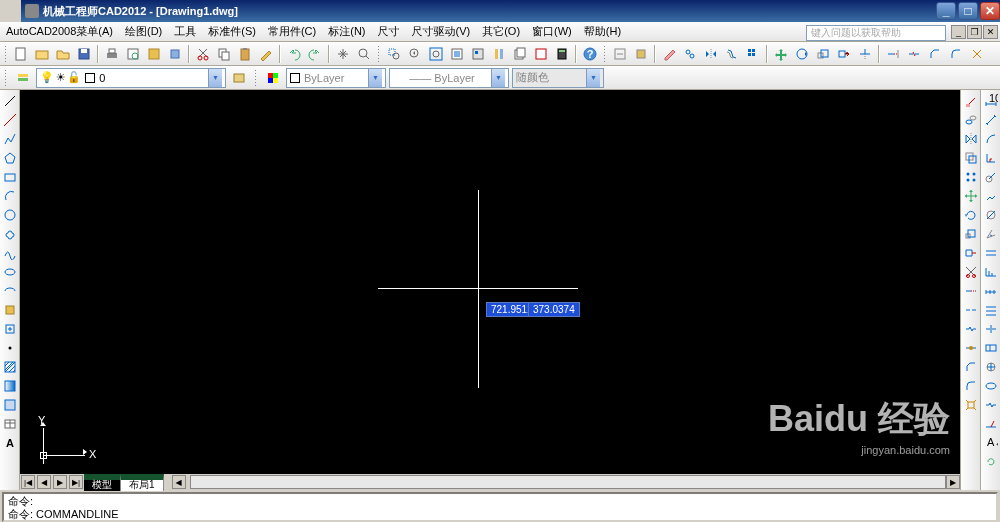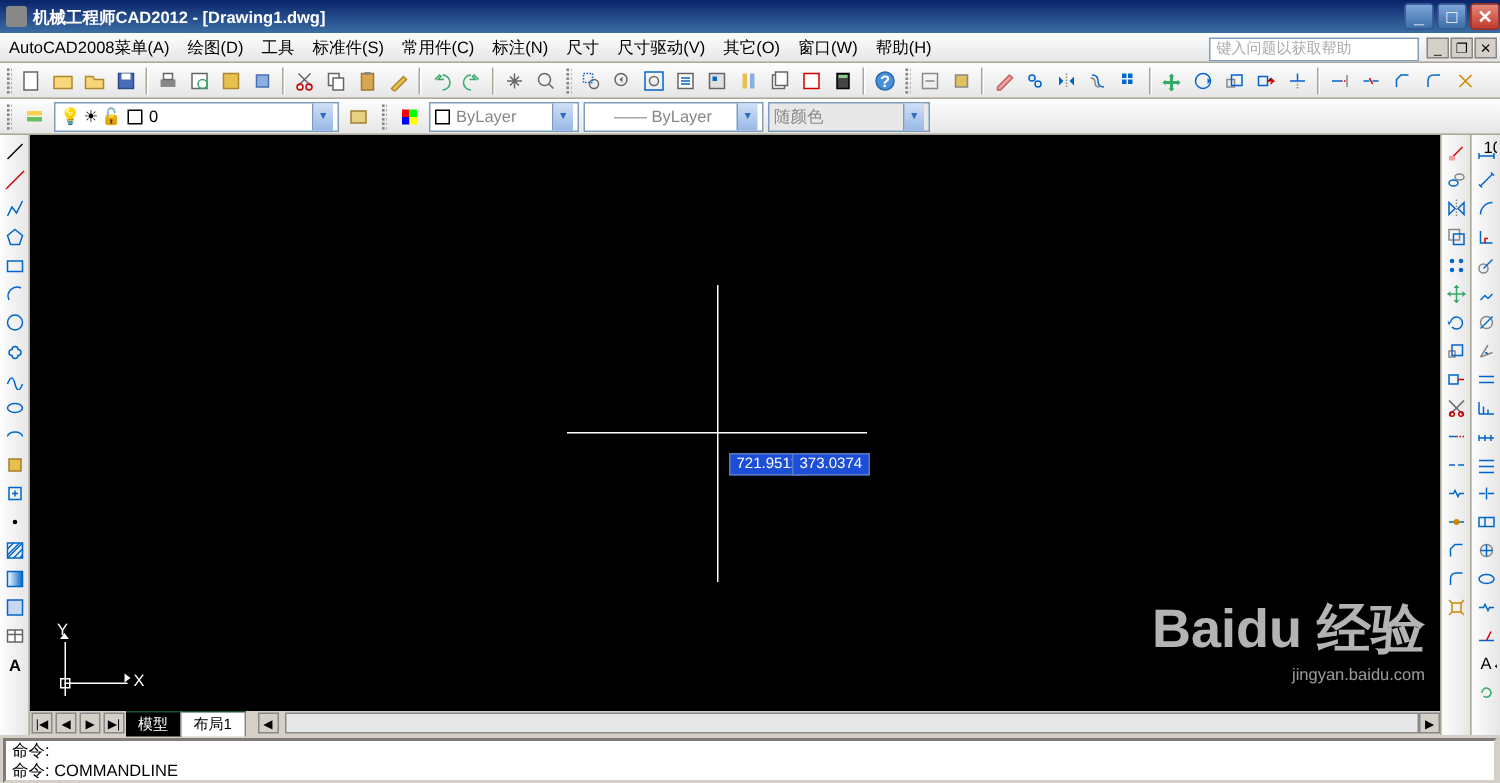--- a/index.html
+++ b/index.html
@@ -1,18 +1,18 @@
 <!DOCTYPE html>
 <html><head>
 <meta charset="utf-8">
 <style>
 * { margin: 0; padding: 0; box-sizing: border-box; font-family: "SimSun", sans-serif; font-size: 11px; }
 body { width: 1000px; height: 522px; overflow: hidden; background: #d4d0c8; }
 
-.titlebar { height: 22px; background: linear-gradient(to bottom, #0a246a, #3b6ea5); display: flex; align-items: center; color: #fff; padding-left: 4px; }
+.titlebar { height: 22px; background: linear-gradient(to bottom, #0a246a, #3b6ea5); display: flex; align-items: center; color: #fff; padding-left: 4px; margin-left: 21px; }
 .titlebar .icon { width: 14px; height: 14px; background: #888; border-radius: 2px; margin-right: 4px; }
 .titlebar .title { flex: 1; font-weight: bold; }
 .winbtns { display: flex; }
 .winbtn { width: 20px; height: 18px; margin-left: 2px; background: linear-gradient(to bottom, #7fa5dc, #3b6ea5); border: 1px solid #35568f; border-radius: 3px; display: flex; align-items: center; justify-content: center; color: #fff; font-weight: bold; font-size: 12px; cursor: pointer; }
 .winbtn.close { background: linear-gradient(to bottom, #e68a7b, #c0392b); border-color: #a02d22; }
 
 .menubar { height: 20px; background: linear-gradient(to bottom, #fdfdfd, #e6e6e6); border-bottom: 1px solid #aca899; display: flex; align-items: flex-end; }
 .menuitem { padding: 2px 6px; cursor: pointer; }
 .mdibtns { margin-left: auto; display: flex; gap: 1px; padding-right: 2px; }
 .mdibtn { width: 15px; height: 14px; background: #d4d0c8; border: 1px solid #888; font-size: 9px; display: flex; align-items: center; justify-content: center; cursor: pointer; }
@@ -41,21 +41,21 @@
 
 .ucs { position: absolute; left: 15px; bottom: 10px; color: #fff; font-size: 10px; }
 .ucs-y { position: absolute; left: 3px; bottom: 38px; }
 .ucs-x { position: absolute; left: 54px; bottom: 4px; }
 .ucs-line-v { position: absolute; left: 8px; bottom: 0; width: 1px; height: 36px; background: #fff; }
 .ucs-line-h { position: absolute; left: 8px; bottom: 8px; width: 42px; height: 1px; background: #fff; }
 .ucs-box { position: absolute; left: 5px; bottom: 5px; width: 7px; height: 7px; border: 1px solid #fff; }
 .ucs-arrows { position: absolute; }
 
 .hscroll { height: 16px; background: #d4d0c8; display: flex; align-items: center; }
-.tab { height: 17px; padding: 0 8px; background: #fff; border-top: 1px solid #14532d; border-right: 1px solid #888; font-size: 10px; cursor: pointer; display: flex; align-items: center; }
+.tab { height: 17px; padding: 0 8px; background: #fff; border-top: 6px solid #14532d; border-right: 1px solid #888; font-size: 10px; cursor: pointer; display: flex; align-items: center; }
 .tab.active { background: #000; color: #fff; }
 .tabnav { width: 14px; height: 14px; background: #d4d0c8; border: 1px solid #888; margin: 0 1px; font-size: 8px; display: flex; align-items: center; justify-content: center; cursor: pointer; }
 .scroll-track { flex: 1; height: 14px; background: #e8e8e8; border: 1px solid #888; margin-left: 4px; }
 .scroll-btn { width: 14px; height: 14px; background: #d4d0c8; border: 1px solid #888; display: flex; align-items: center; justify-content: center; font-size: 8px; }
 
 .cmdwin { height: 30px; background: #fff; border: 2px inset #d4d0c8; margin: 2px; padding: 1px 4px; font-family: monospace; font-size: 11px; line-height: 13px; overflow: hidden; }
 
 .watermark { position: absolute; right: 10px; bottom: 30px; font-size: 36px; font-weight: bold; color: rgba(255,255,255,0.7); pointer-events: none; font-family: Arial; text-align: center; }
 .watermark-sub { position: absolute; right: 10px; bottom: 18px; font-size: 11px; color: rgba(255,255,255,0.6); pointer-events: none; }
 
@@ -386,21 +386,21 @@
     </div>
   <div class="layer-combo" style="width:100px">
     <span class="layer-swatch" style="background:#fff"></span>
     <span style="color:#888;margin-left:4px">ByLayer</span>
     <div class="combo-arrow">▼</div>
   </div>
   <div class="layer-combo" style="width:120px">
     <span style="color:#888;flex:1;text-align:center">—— <span>ByLayer</span></span>
     <div class="combo-arrow">▼</div>
   </div>
-  <div class="layer-combo" style="width:108px;background:#e8e8e8">
+  <div class="layer-combo" style="width:92px;background:#e8e8e8">
     <span style="color:#888">随颜色</span>
     <div class="combo-arrow">▼</div>
   </div>
 </div>
 
 <div class="workspace">
 
   <div class="left-tb">
     <div class="vtbtn">
         <svg width="14" height="14">

